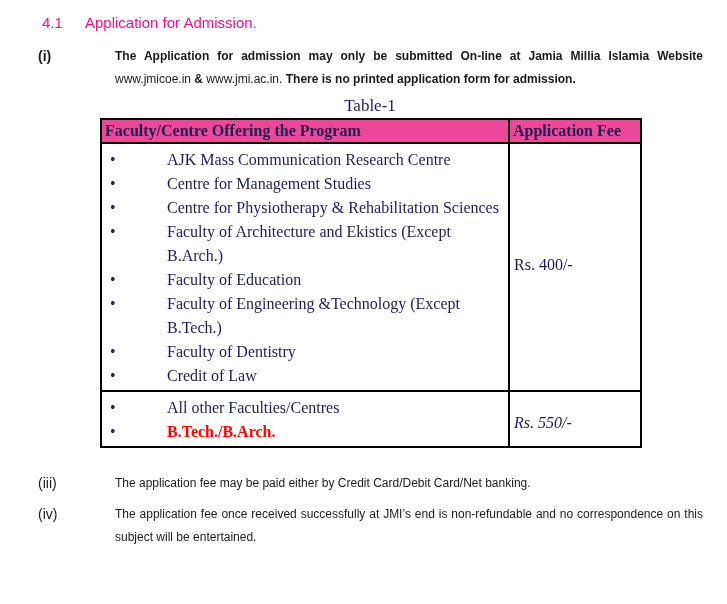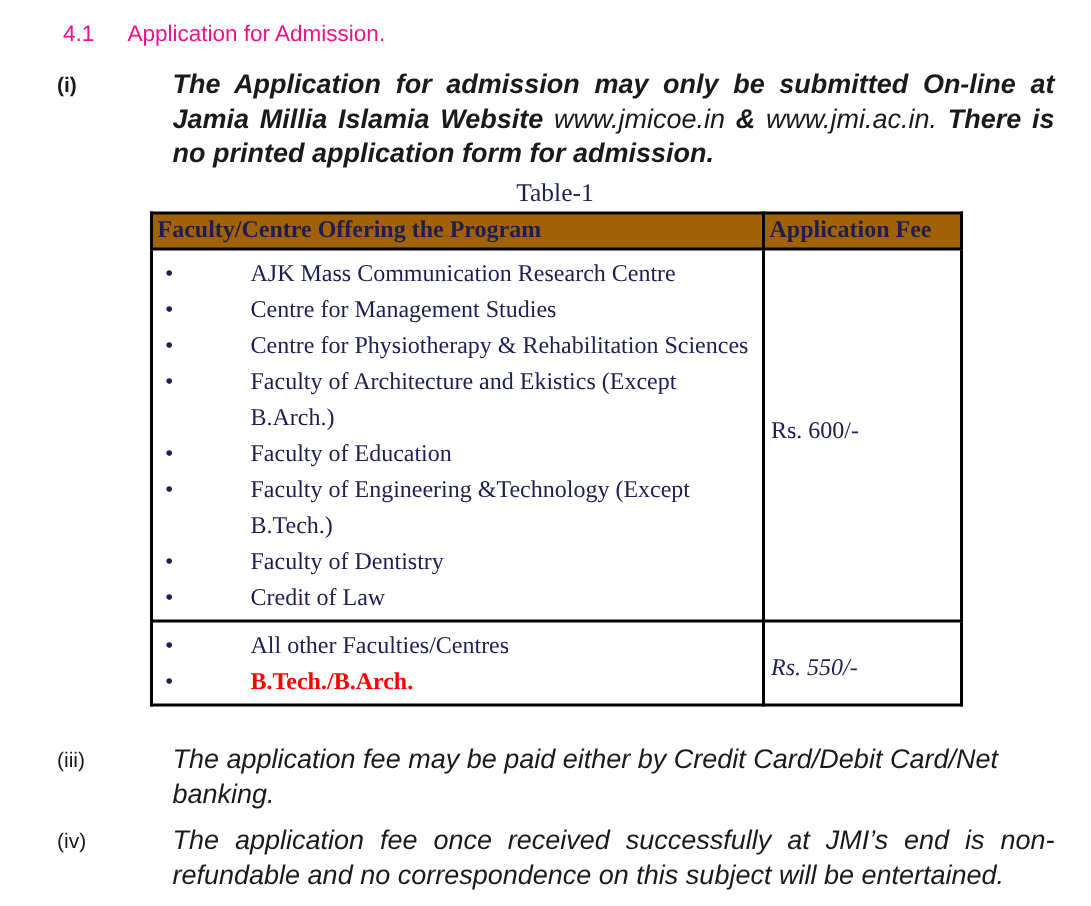--- a/index.html
+++ b/index.html
@@ -26,23 +26,22 @@
   .heading .h-num { width: 43px; flex-shrink: 0; }
 
   
   .clause { display: flex; }
   .clause-label {
     width: 77px; flex-shrink: 0;
     font-size: 14px; line-height: 23px;
   }
   .clause-body {
     width: 588px;
-    font-size: 18px; line-height: 23px;
+    font-size: 12px; line-height: 23px;
     margin: 0;
-    font-style: italic;
   }
   .b { font-weight: bold; }
   .justify { text-align: justify; }
   .mt24 { margin-top: 24px; }
   .mt8  { margin-top: 8px; }
 
   
   .table-caption {
     width: 540px;
     margin: 4px 0 1px 62px;
@@ -57,21 +56,21 @@
   table.fee-table {
     border-collapse: collapse;
     table-layout: fixed;
     width: 540px;
     margin-left: 62px;
     font-family: "Liberation Serif", serif;
     color: #1E1E52;
   }
   table.fee-table th, table.fee-table td { border: 2px solid #000000; }
   table.fee-table th {
-    background: #a16207;
+    background: #ec4899;
     font-size: 16px;
     font-weight: bold;
     text-align: left;
     padding: 1px 2px 1px 3px;
     height: 24px;
   }
   col.c-program { width: 408px; }
   col.c-fee { width: 132px; }
   tr.body-row-1 { height: 198px; }
   tr.body-row-2 { height: 50px; }
@@ -135,21 +134,21 @@
             <li>AJK Mass Communication Research Centre</li>
             <li>Centre for Management Studies</li>
             <li>Centre for Physiotherapy &amp; Rehabilitation Sciences</li>
             <li>Faculty of Architecture and Ekistics (Except B.Arch.)</li>
             <li>Faculty of Education</li>
             <li>Faculty of Engineering &amp;Technology (Except B.Tech.)</li>
             <li>Faculty of Dentistry</li>
             <li>Credit of Law</li>
           </ul>
         </td>
-        <td class="fee fee-row1">Rs. 600/-</td>
+        <td class="fee fee-row1">Rs. 400/-</td>
       </tr>
       <tr class="body-row-2">
         <td class="programs">
           <ul>
             <li>All other Faculties/Centres</li>
             <li class="red">B.Tech./B.Arch.</li>
           </ul>
         </td>
         <td class="fee fee-row2">Rs. 550/-</td>
       </tr>

